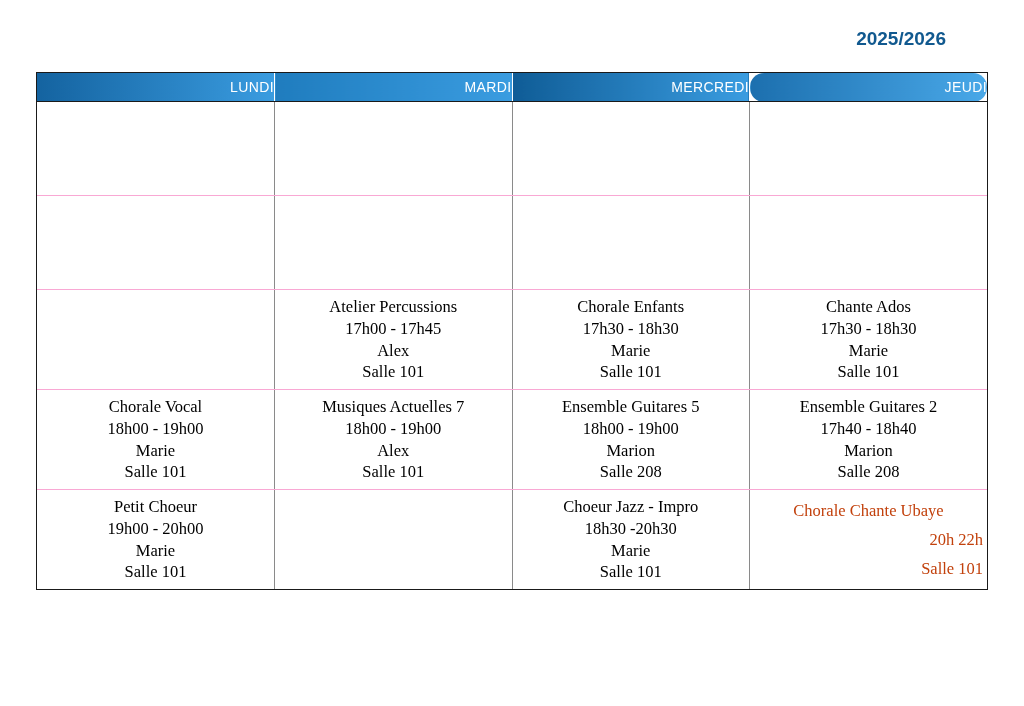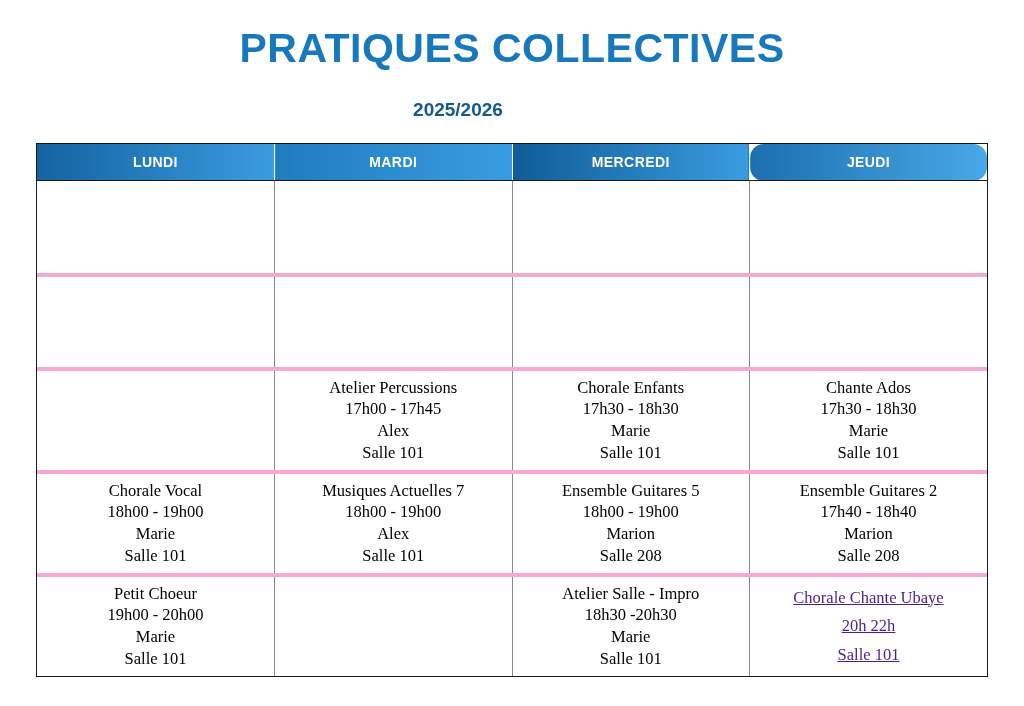--- a/index.html
+++ b/index.html
@@ -24,60 +24,61 @@
     text-align: center;
     font-family: "Liberation Sans", sans-serif;
     font-weight: bold;
     font-size: 41px;
     letter-spacing: 0.5px;
     color: #1878be;
     margin-top: 26px;
     line-height: 1.1;
   }
   .school-year {
-    text-align: center;
+    text-align: right;
     font-family: "Liberation Sans", sans-serif;
     font-weight: bold;
     font-size: 19px;
     color: #11598f;
     margin-top: 28px;
-    padding-right: 108px;
+    padding-right: 78px;
   }
   .table-wrap {
     margin: 22px 36px 0 36px;
     border: 1px solid #1a1a1a;
     box-sizing: border-box;
   }
   table.schedule {
     width: 100%;
     border-collapse: collapse;
     table-layout: fixed;
   }
   table.schedule th {
-    height: 36px;
+    height: 28px;
     font-family: "Liberation Sans", sans-serif;
     font-size: 14px;
-    font-weight: bold;
+    font-weight: normal;
     color: #ffffff;
     letter-spacing: 0.4px;
     border-right: 1px solid #ffffff;
     border-bottom: 1px solid #1a1a1a;
     padding: 0;
+    text-align: right;
   }
   table.schedule th:last-child {
     border-right: none;
   }
   th.day-lundi    { background: linear-gradient(to right, #1463a0, #3a9ce0); }
   th.day-mardi    { background: linear-gradient(to right, #1f7cbe, #3a9ce0); }
   th.day-mercredi { background: linear-gradient(to right, #0f5c96, #3a9ce0); }
   th.day-jeudi    { background: linear-gradient(to right, #1c6fae, #49a8e8); border-radius: 14px; }
 
   table.schedule td {
     border-right: 1px solid #8a8a8a;
-    border-bottom: 4px solid #f9a8d4;
+    border-bottom: 1px solid #f9a8d4;
     vertical-align: middle;
     text-align: center;
     padding: 6px 4px;
     font-size: 16.5px;
     line-height: 1.32;
     height: 88px;
     box-sizing: border-box;
   }
   table.schedule td:last-child {
     border-right: none;
@@ -88,33 +89,32 @@
   tr.empty-row td {
     height: 94px;
   }
   .cell-line {
     display: block;
   }
   .cell-line.title-line {
     white-space: nowrap;
   }
   .cell.blue .cell-line {
-    color: #4c1d95;
-    text-decoration: underline;
+    color: #c2410c;
   }
   .cell.blue .cell-line.spaced {
     margin-top: 7px;
+    text-align: right;
   }
 </style>
 </head>
 <body>
 
 <div class="page">
 
-  <h1 class="title">PRATIQUES COLLECTIVES</h1>
 
   <div class="school-year">2025/2026</div>
 
   <div class="table-wrap">
     <table class="schedule">
       <thead>
         <tr>
           <th class="day-lundi">LUNDI</th>
           <th class="day-mardi">MARDI</th>
           <th class="day-mercredi">MERCREDI</th>
@@ -183,21 +183,21 @@
           </tr>
           <tr>
             <td class="cell">
               <span class="cell-line title-line">Petit Choeur</span>
               <span class="cell-line">19h00 - 20h00</span>
               <span class="cell-line">Marie</span>
               <span class="cell-line">Salle 101</span>
             </td>
             <td class="cell"></td>
             <td class="cell">
-              <span class="cell-line title-line">Atelier Salle - Impro</span>
+              <span class="cell-line title-line">Choeur Jazz - Impro</span>
               <span class="cell-line">18h30 -20h30</span>
               <span class="cell-line">Marie</span>
               <span class="cell-line">Salle 101</span>
             </td>
             <td class="cell blue">
               <span class="cell-line title-line">Chorale Chante Ubaye</span>
               <span class="cell-line spaced">20h 22h</span>
               <span class="cell-line spaced">Salle 101</span>
             </td>
           </tr>

